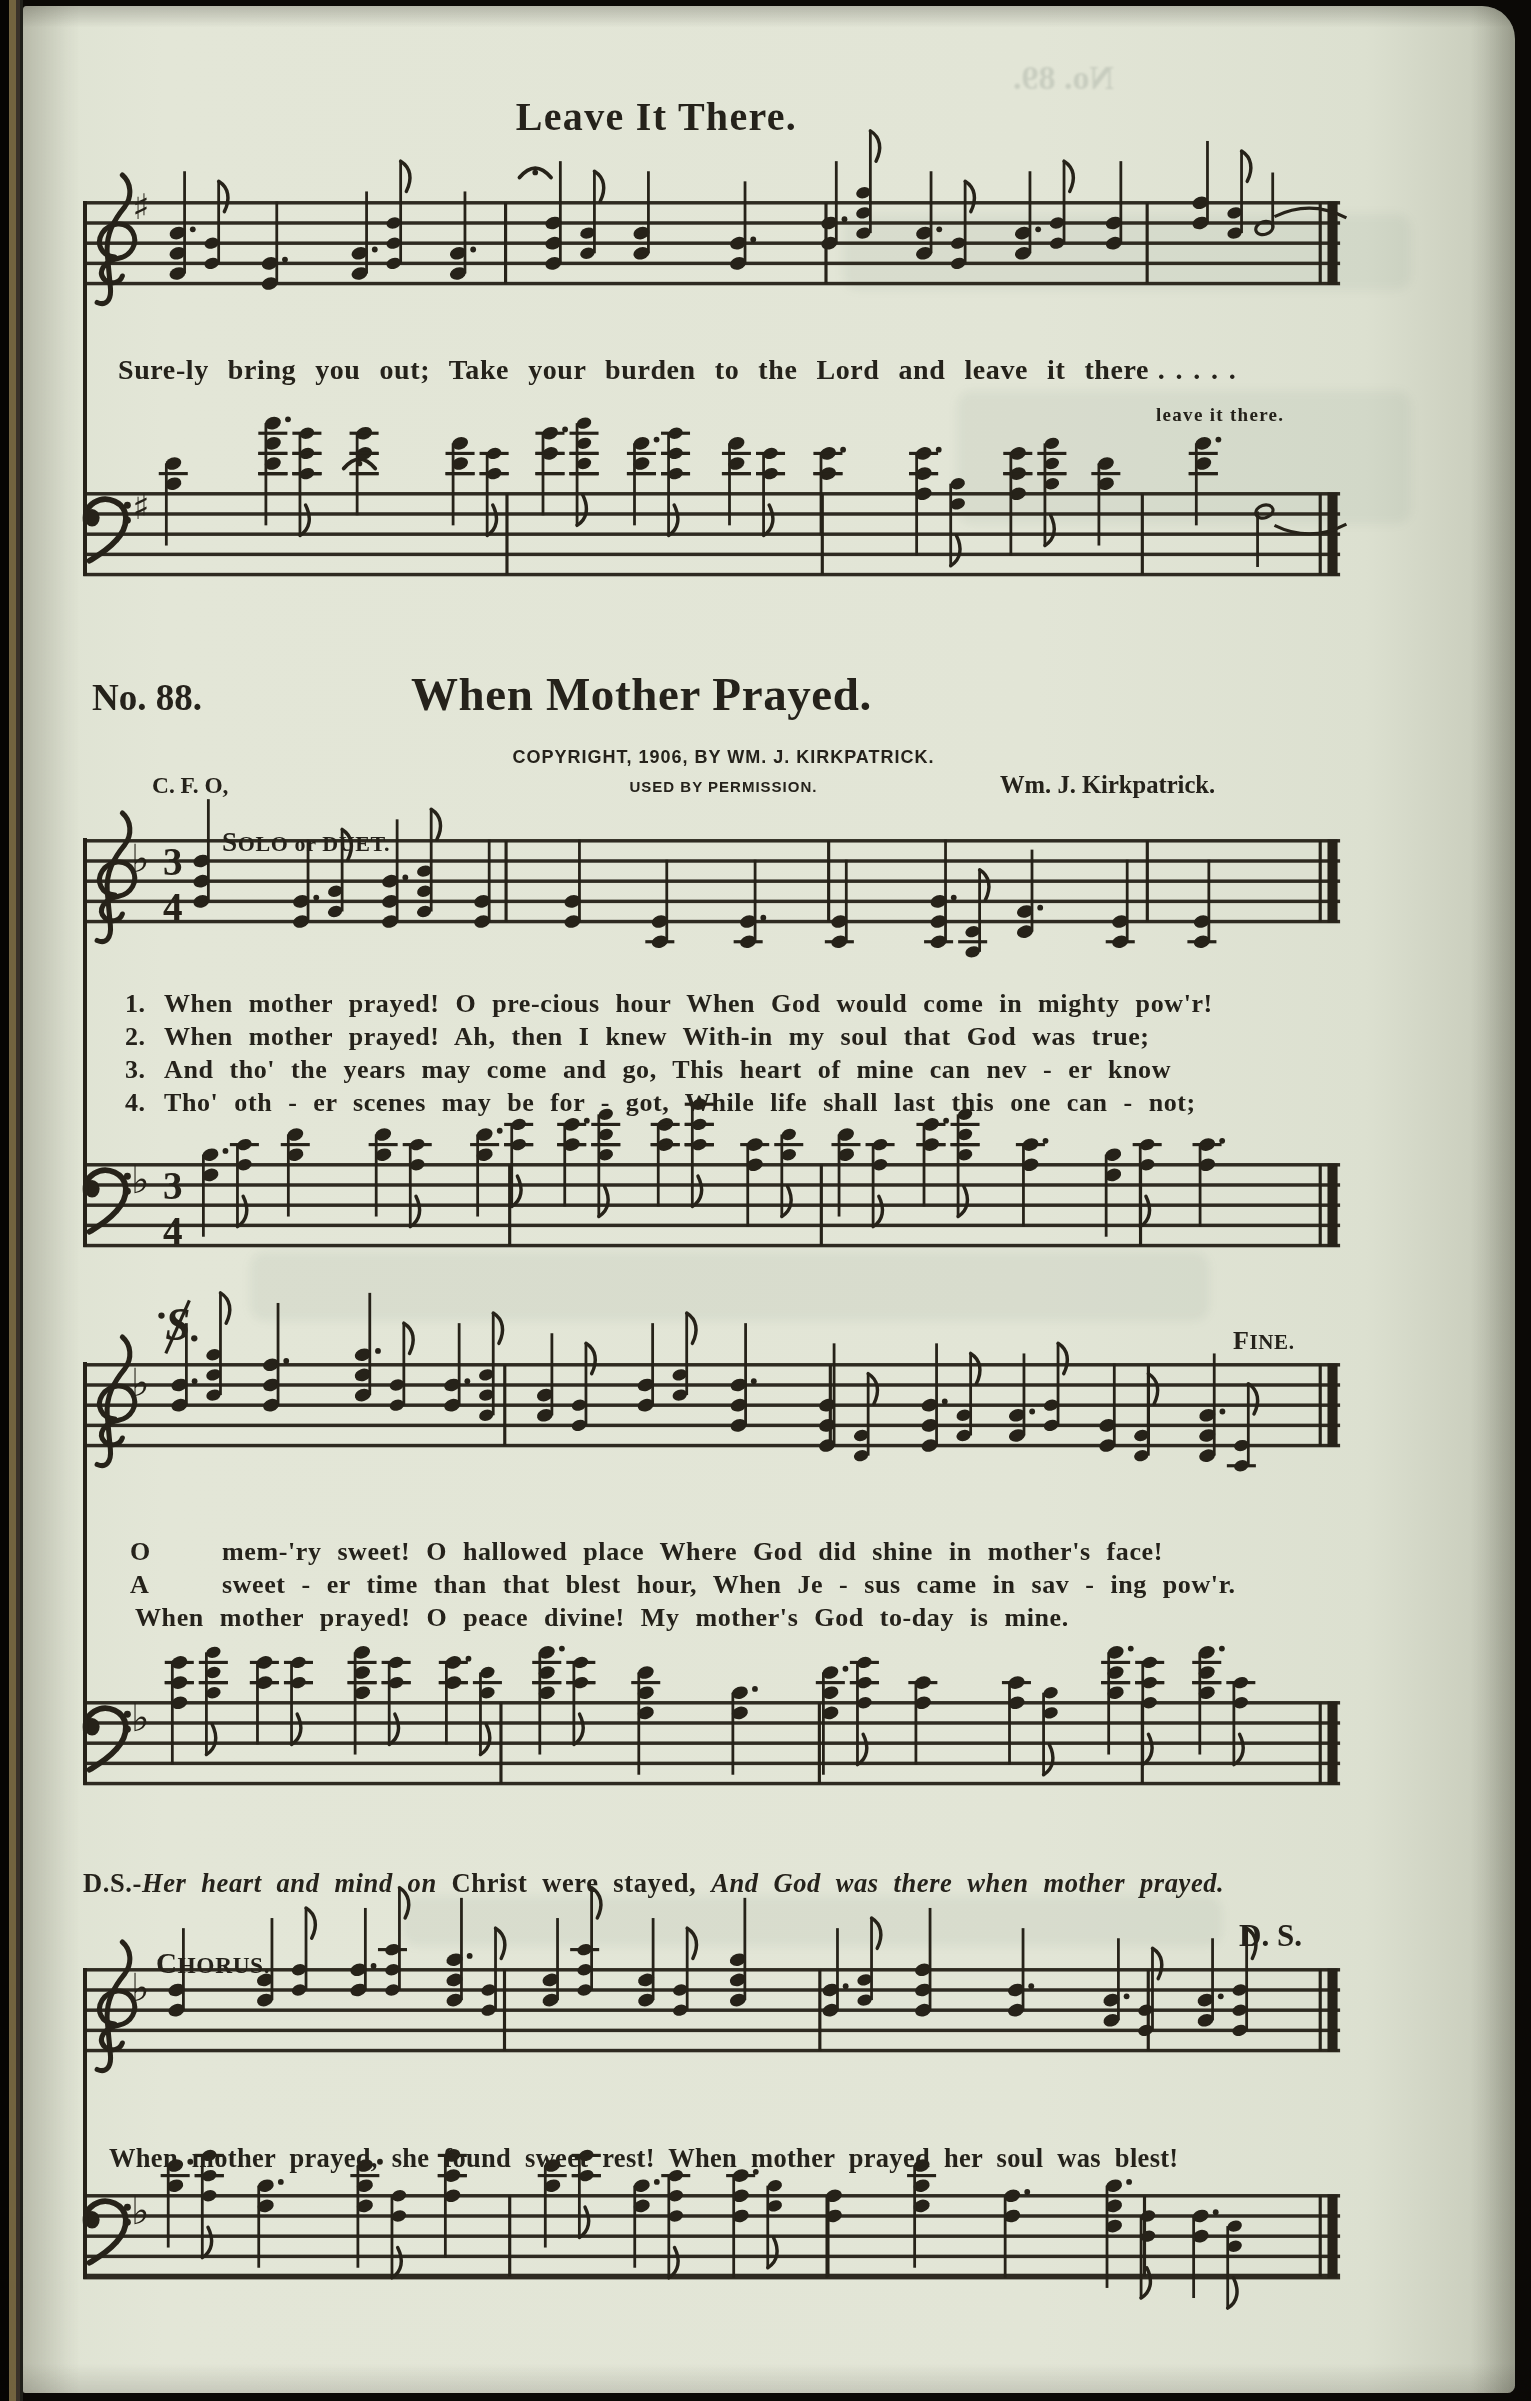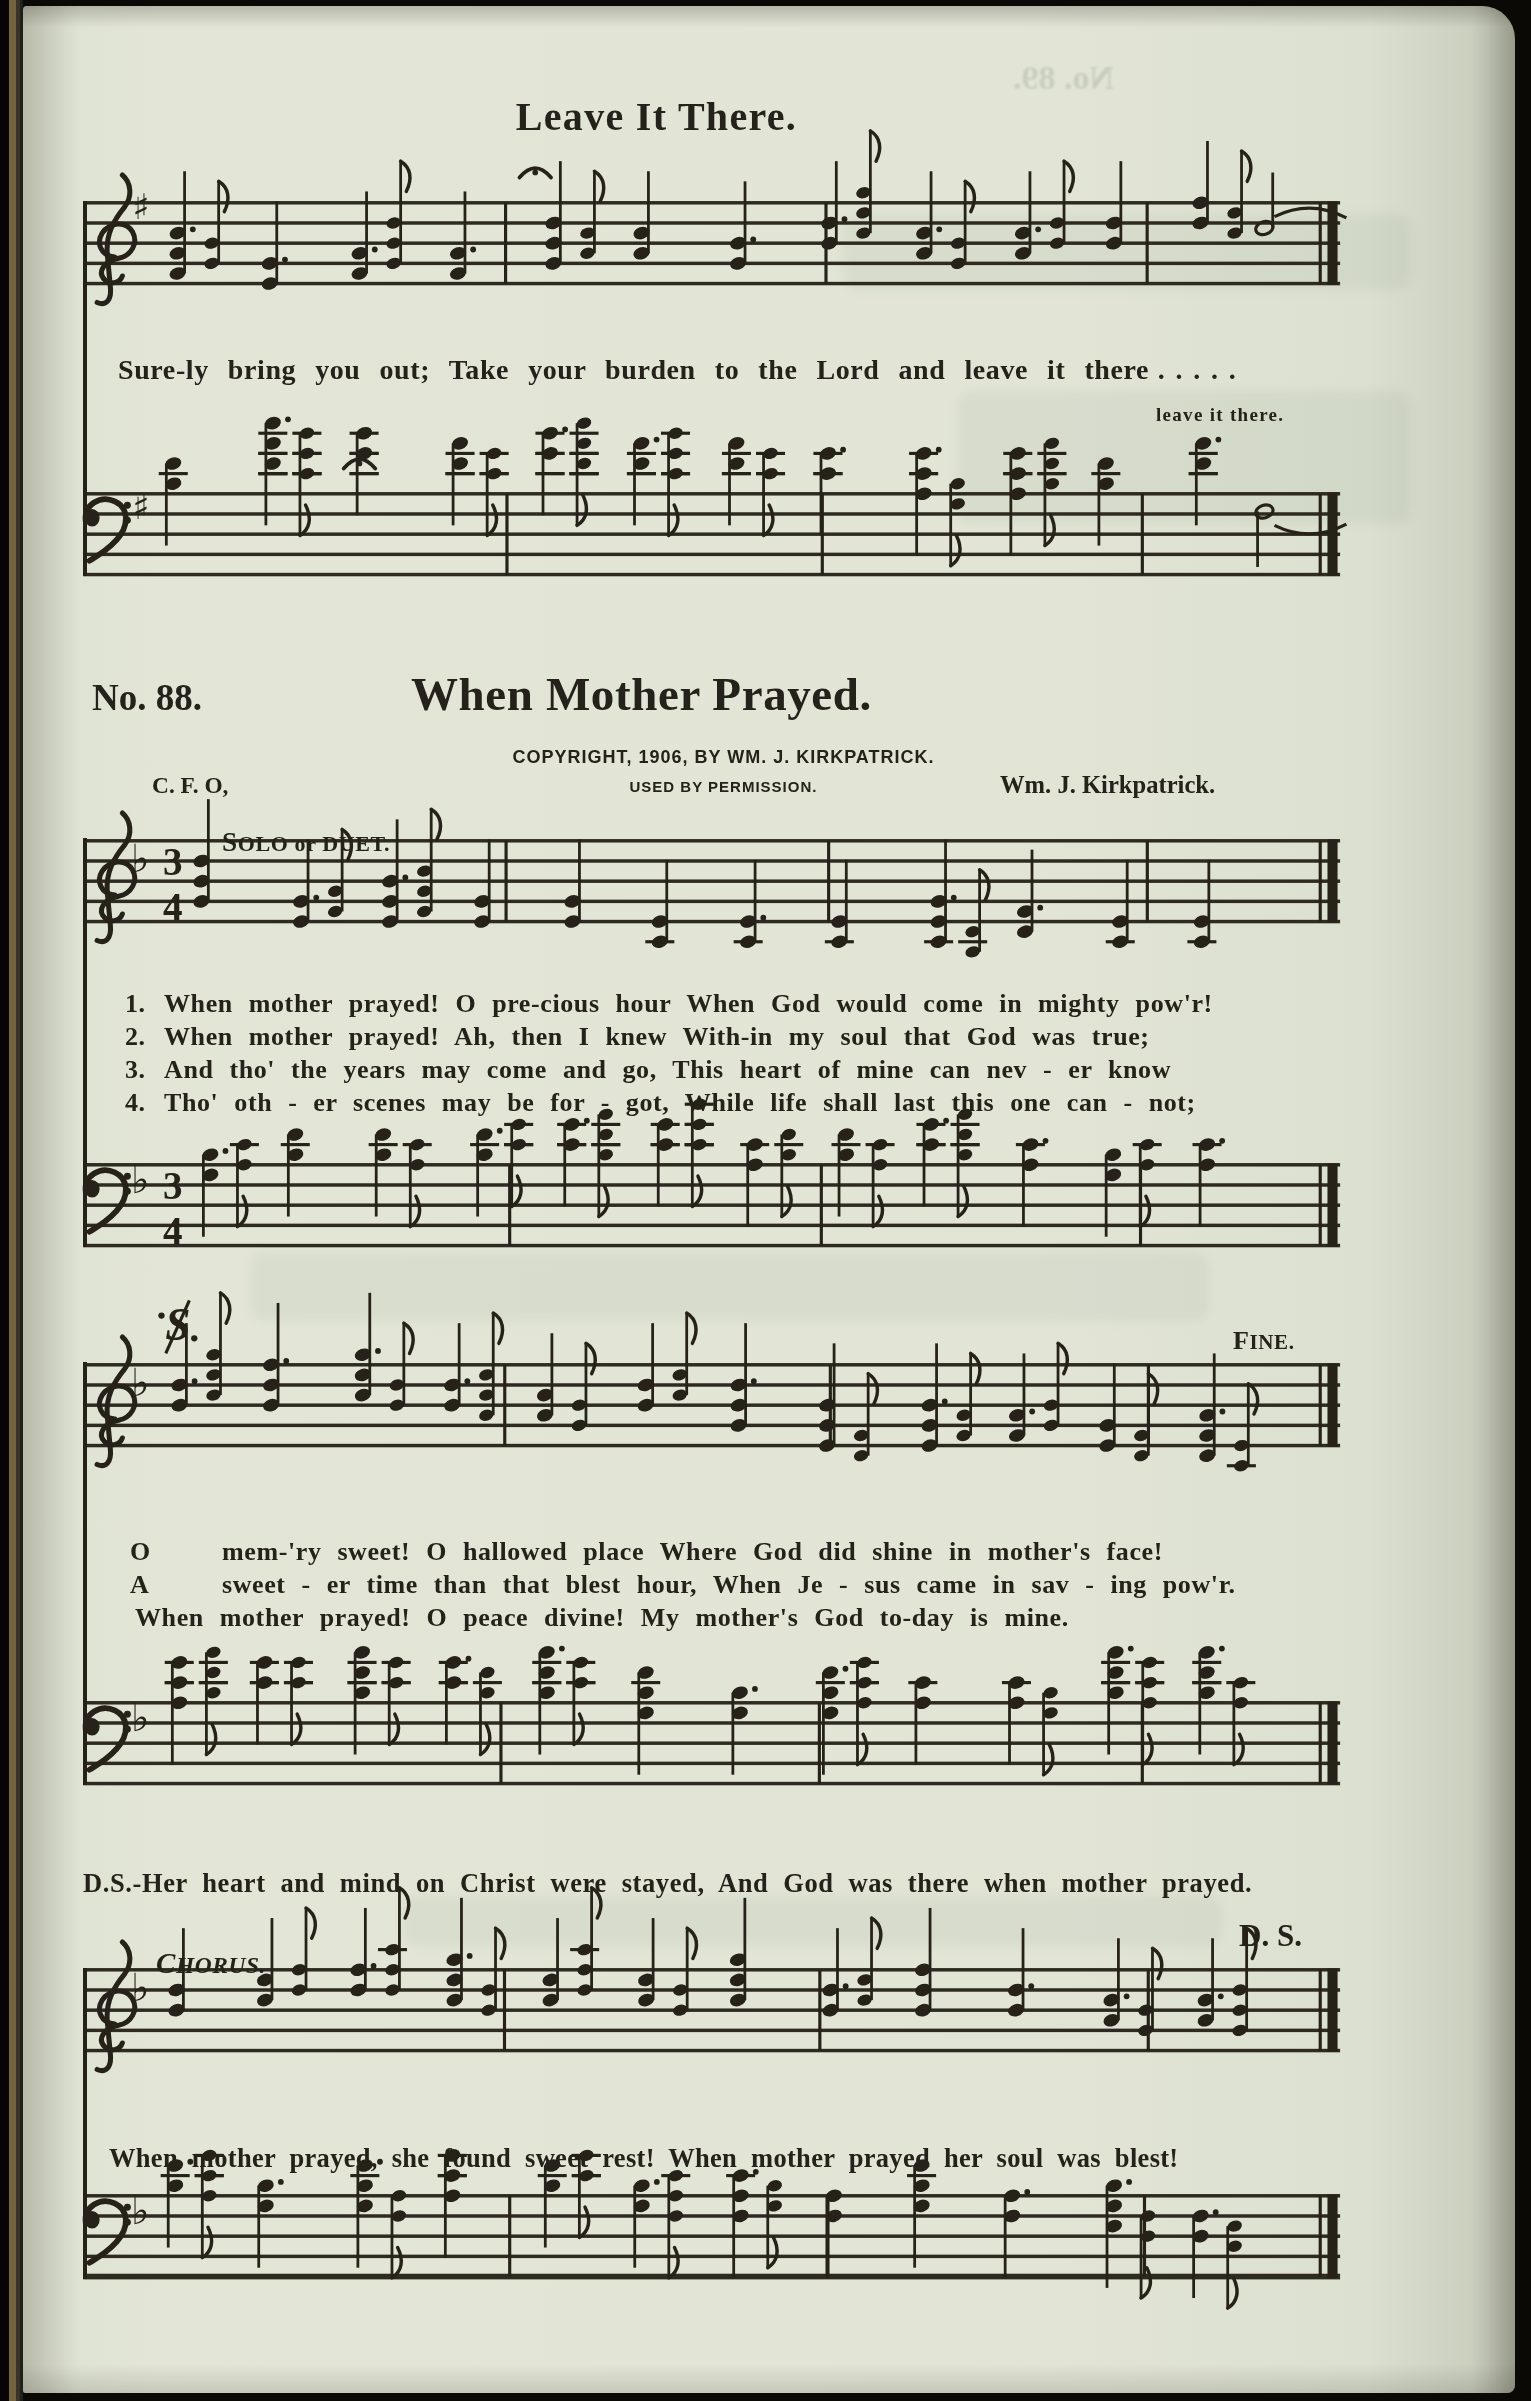--- a/index.html
+++ b/index.html
@@ -36,22 +36,22 @@
   .verseblock{left:102px;top:981px;width:1237px;font-size:26px;line-height:33px;
               word-spacing:8.8px;letter-spacing:0.6px;white-space:nowrap;}
   .vnum{display:inline-block;width:39px;}
   .fine{left:1210px;top:1320px;font-size:21px;letter-spacing:0.6px;}
   .refrainblock{left:107px;top:1529px;width:1237px;font-size:26px;line-height:33px;
                 word-spacing:8.8px;letter-spacing:0.6px;white-space:nowrap;}
   .lead{display:inline-block;width:92px;}
   .lead:empty{width:5px;}
   .dsline{left:60px;top:1862px;width:1281px;font-size:26.5px;word-spacing:7.6px;
           letter-spacing:0.6px;white-space:nowrap;}
-  .dsi{margin-top:7px;}
-  .chlab{left:133px;top:1941px;font-size:23.4px;letter-spacing:0.6px;font-style:italic;}
+  .dsi{font-style:italic;margin-top:7px;}
+  .chlab{left:133px;top:1941px;font-size:23.4px;letter-spacing:0.6px;}
   .dslab{left:1216px;top:1912px;font-size:31px;text-align:right;}
   .chlyr{left:86px;top:2137px;width:1237px;font-size:26.5px;word-spacing:7px;
          letter-spacing:0.3px;white-space:nowrap;}
   
   #music-layer{position:absolute;inset:0;}
   .sys{position:absolute;left:35px;width:1325px;height:297px;}
   .pairline{position:absolute;left:60px;width:4.4px;background:#262219;}
   
   .ghostnum{left:990px;top:53px;font-size:34px;font-weight:bold;color:#44544d;
             opacity:.16;transform:scaleX(-1);filter:blur(0.9px);}

